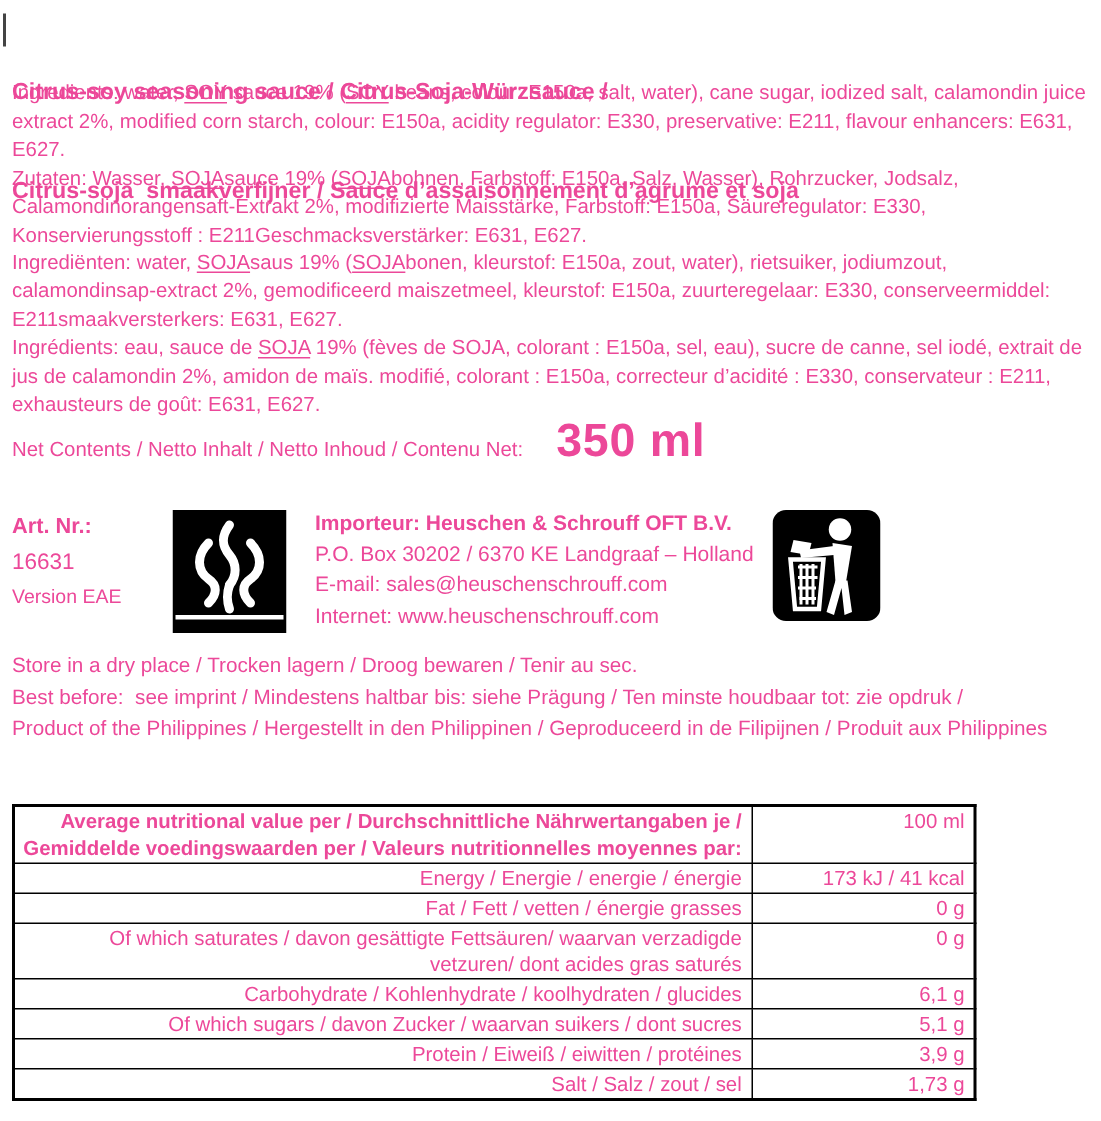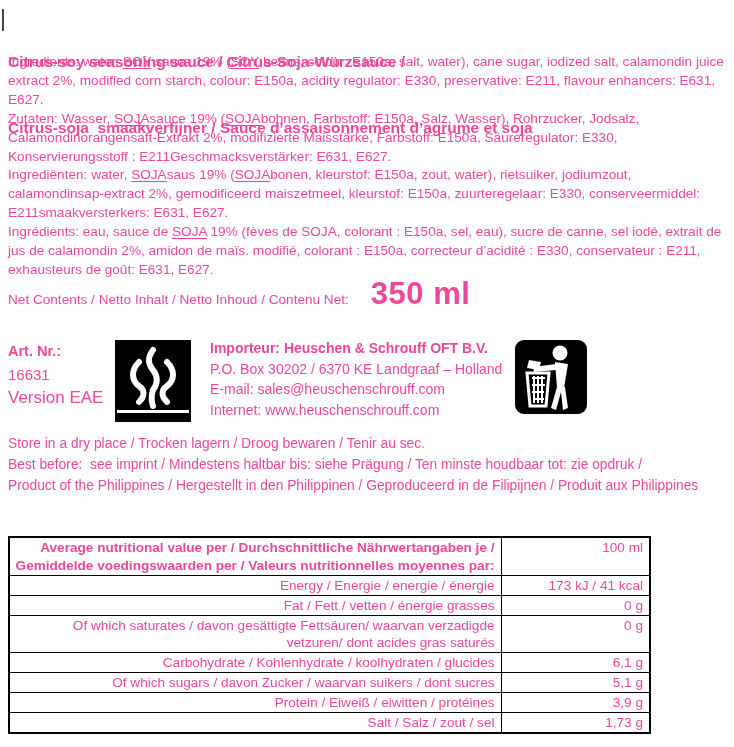--- a/index.html
+++ b/index.html
@@ -17,21 +17,21 @@
   .ingredients{position:absolute;top:53px;left:8px;right:4px;
     font-size:13.6px;line-height:18.9px;}
   .ingredients p{margin:0;}
   .net-line{position:absolute;top:276px;left:8px;display:flex;align-items:baseline;}
   .net-label{font-size:13.6px;}
   .net-value{font-size:31px;font-weight:700;margin-left:22px;letter-spacing:.5px;}
   .importer-row{position:absolute;top:338px;left:8px;right:8px;height:86px;}
   .art-block{position:absolute;left:0;top:2px;font-size:13.5px;line-height:23px;}
   .art-label{font-weight:700;font-size:14.5px;}
   .art-number{font-size:15px;}
-  .art-version{font-size:17px;text-align:center;}
+  .art-version{font-size:13px;text-align:center;}
   .hs-logo{position:absolute;left:107px;top:2px;}
   .imp-text{position:absolute;left:202px;top:0;font-size:14px;line-height:20.5px;}
   .imp-bold{font-weight:700;}
   .tidyman{position:absolute;left:507px;top:2px;}
   .storage{position:absolute;top:434px;left:8px;right:4px;font-size:13.8px;line-height:20.8px;}
   .storage div{white-space:pre-wrap;}
   table.nutri{
     position:absolute;top:536px;left:8px;
     width:641px;border-collapse:collapse;table-layout:fixed;
     font-size:13.6px;

